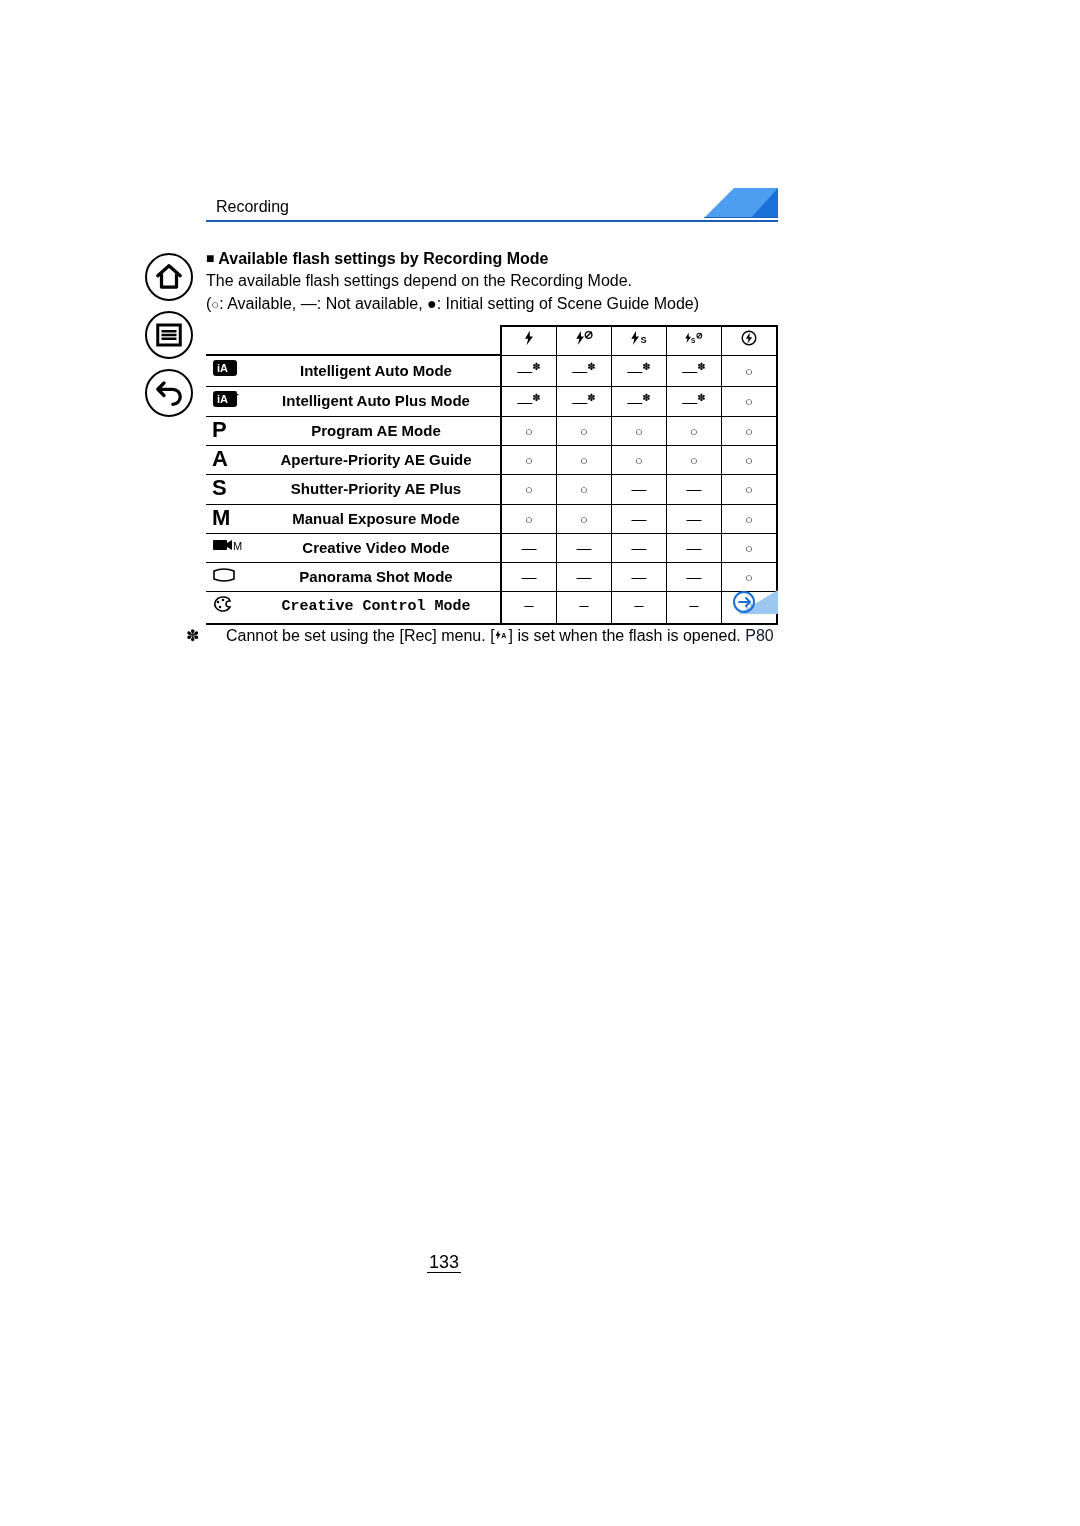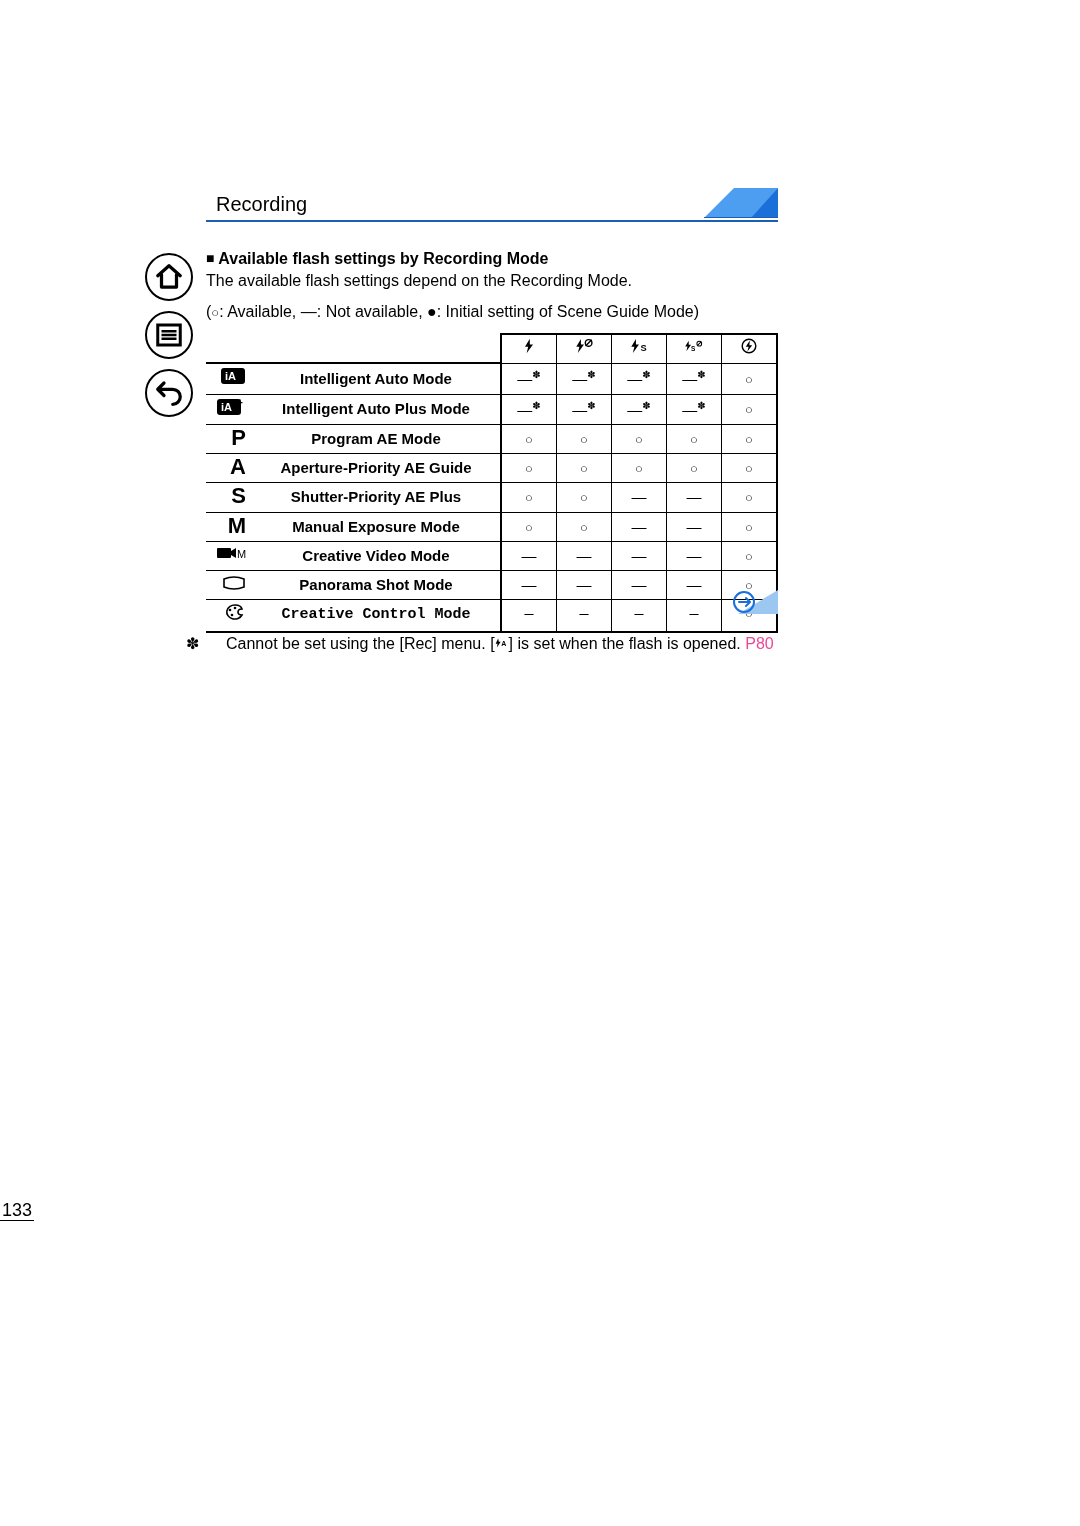--- a/index.html
+++ b/index.html
@@ -41,21 +41,21 @@
   .topbar {
     position: absolute;
     left: 206px;
     top: 188px;
     width: 572px;
     height: 28px;
     border-bottom: 2px solid #1a5fb4;
     display: flex;
     align-items: flex-end;
     padding-bottom: 4px;
-    font-size: 20px;
+    font-size: 16px;
   }
   .topbar .label { padding-left: 10px; }
   .corner {
     position: absolute;
     left: 704px;
     top: 188px;
     width: 74px;
     height: 30px;
     overflow: hidden;
   }
@@ -68,42 +68,42 @@
     top: 248px;
     width: 572px;
     font-size: 16px;
     line-height: 1.35;
   }
   .sec-title {
     font-weight: bold;
     margin-bottom: 0;
   }
   .sq { font-size: 14px; vertical-align: 1px; }
-  .legend { margin-top: 10px; }
+  .legend { margin-top: 2px; }
 
   table.flash {
     border-collapse: collapse;
     width: 100%;
     margin-top: 10px;
     font-size: 15px;
   }
   table.flash th, table.flash td {
     border: 1px solid #000;
     padding: 3px 6px;
     vertical-align: middle;
     height: 22px;
   }
   table.flash th {
     font-weight: normal;
     text-align: center;
     width: 42px;
   }
   table.flash .mode-icon {
     width: 34px;
-    text-align: right;
+    text-align: left;
     border-left: none;
     border-right: none;
   }
   table.flash .mode-name {
     border-left: none;
     font-weight: bold;
     text-align: center;
   }
   table.flash td.mark {
     text-align: center;
@@ -121,37 +121,38 @@
 
   .mode-letter { font-family: Arial, Helvetica, sans-serif; font-weight: bold; font-size: 22px; line-height: 20px; }
   .mode-svg { display:inline-block; vertical-align:middle; }
 
   .footnote {
     font-size: 16px;
     padding-left: 20px;
     text-indent: -20px;
   }
   .footnote .ast { display:inline-block; width:20px; text-align:left; }
-  .link { color: #ec4899; }
+  .link { color: #0f172a; }
 
   
   .next-arrow {
     position: absolute;
     left: 704px;
     top: 590px;
     width: 74px;
     height: 24px;
   }
   .next-arrow svg { width:74px; height:24px; display:block;}
 
   .page-number {
     position: absolute;
     left: 0;
     width: 888px;
-    top: 1200px;
+    top: 1252px;
+    text-align: center;
     font-size: 18px;
   }
   .page-number span { border-bottom: 1px solid #000; padding: 0 2px 0 2px;}
 
   
   .flash-ico { display:inline-block; vertical-align:middle; }
   .flash-ico svg { width: 20px; height: 16px; }
   .flash-ico-sm svg { width: 14px; height: 12px; }
 </style>
 </head>

